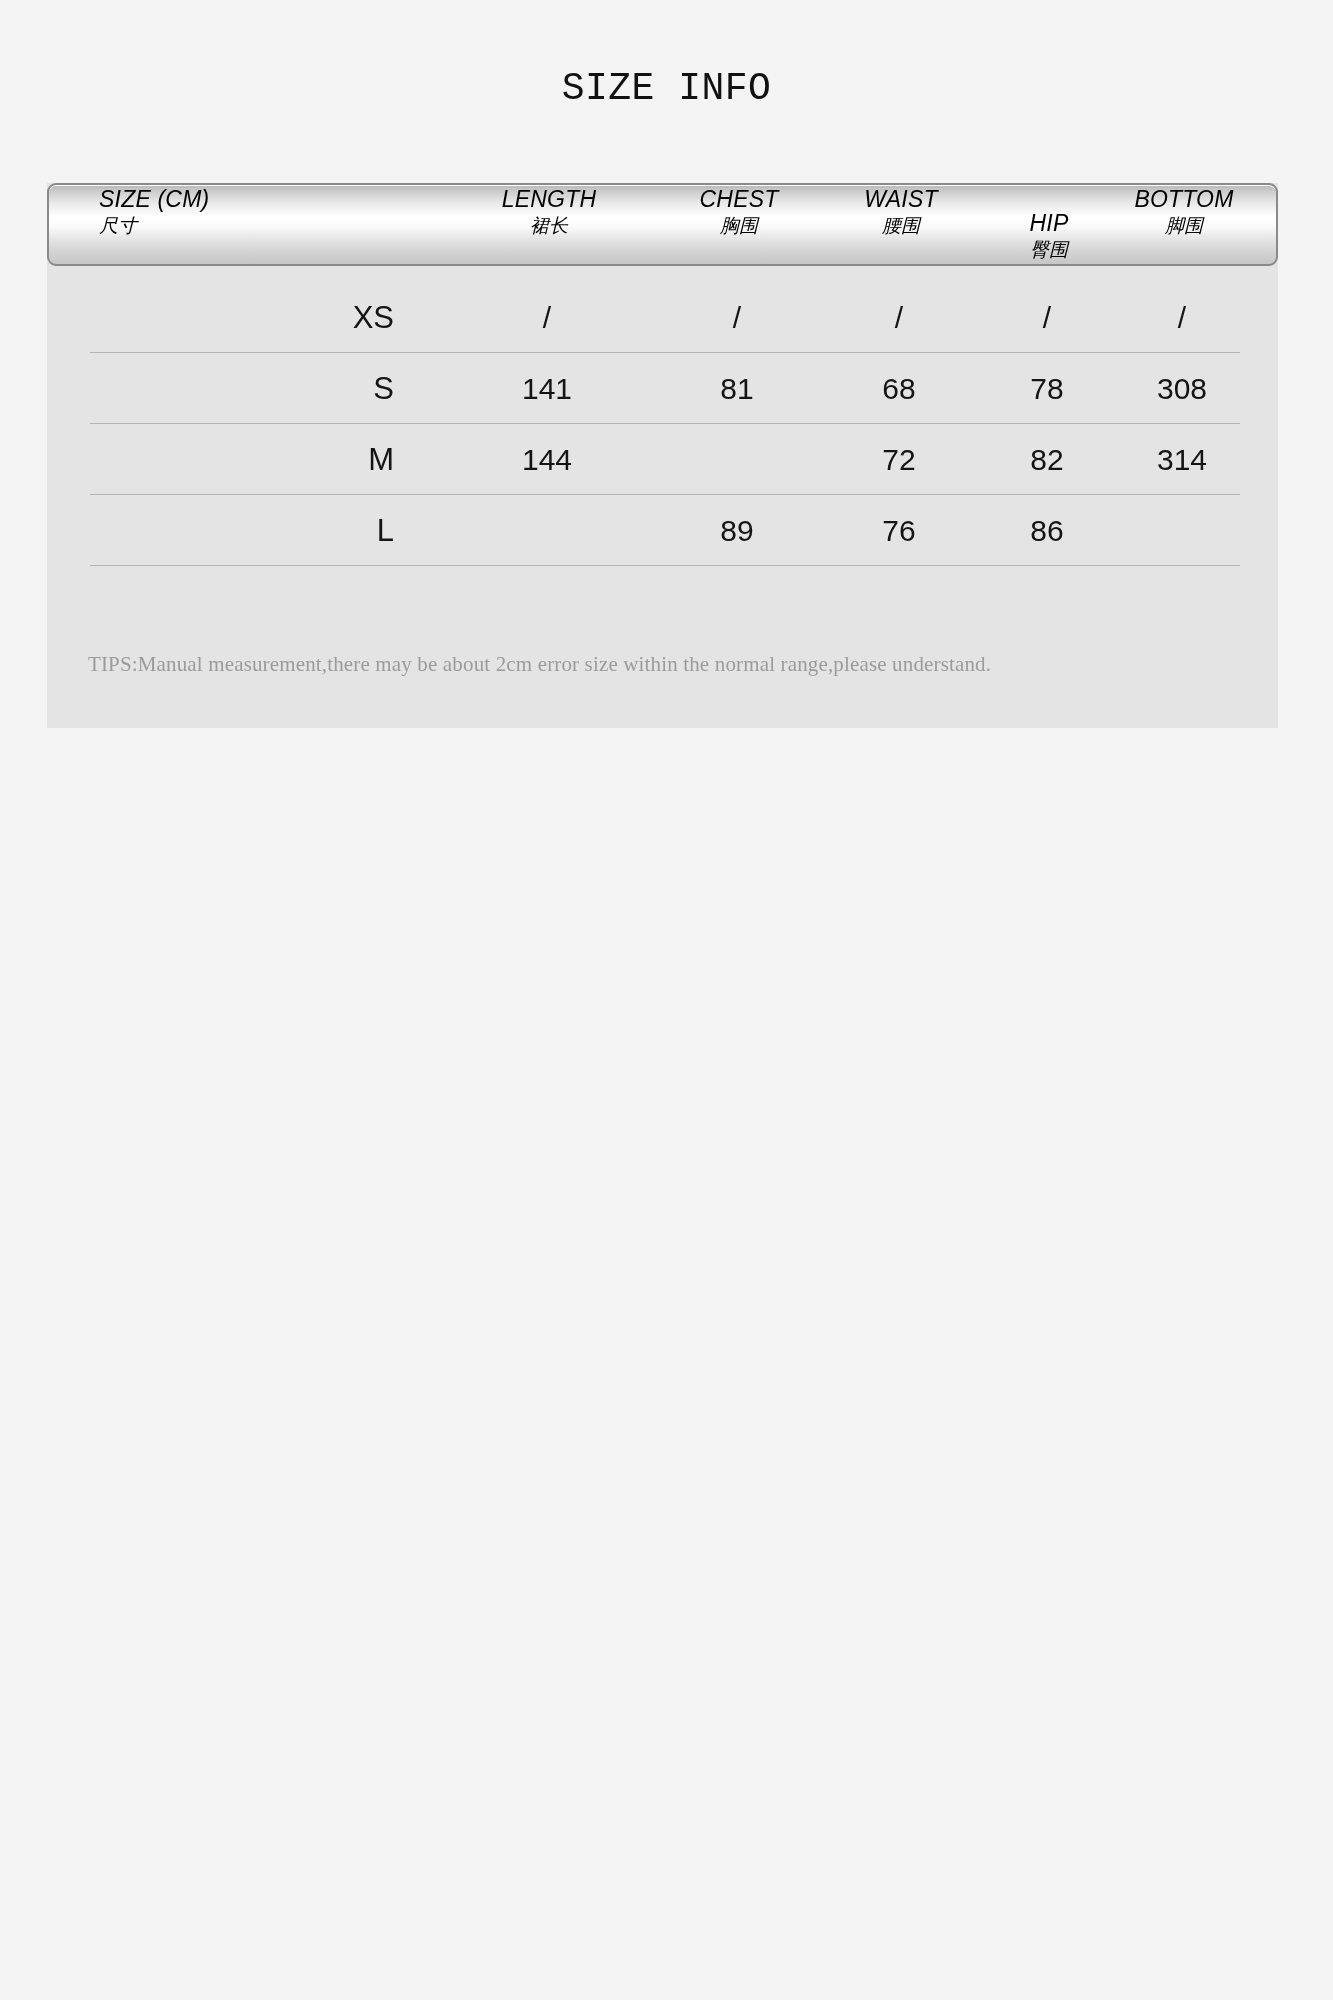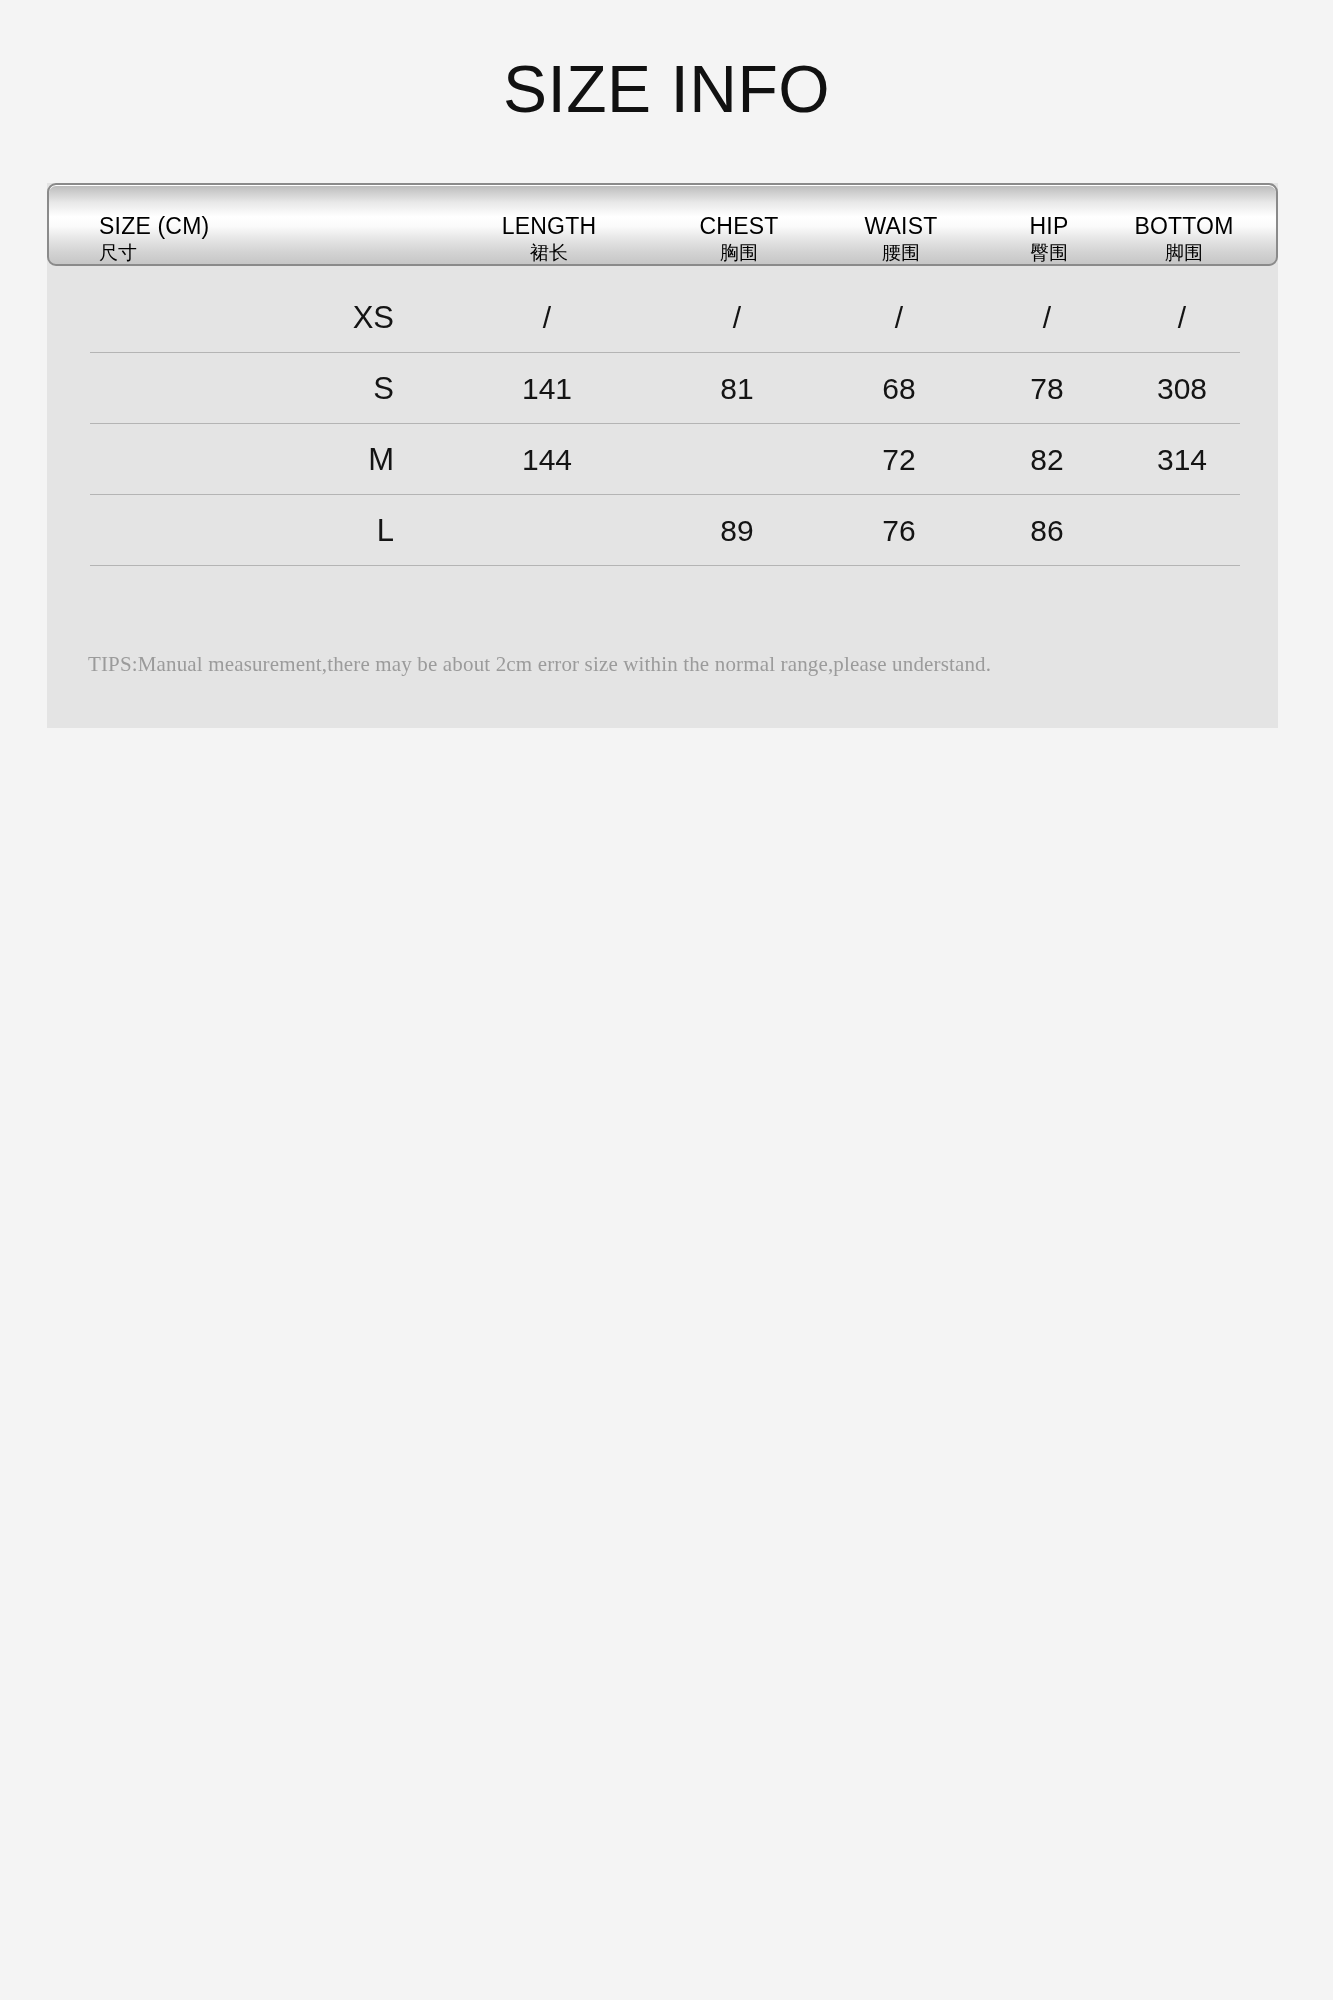--- a/index.html
+++ b/index.html
@@ -21,26 +21,26 @@
     height: 2000px;
   }
 
   
   .title {
     position: absolute;
     left: 0;
     top: 58px;
     width: 1333px;
     text-align: center;
-    font-size: 66px;
+    font-size: 38px;
     line-height: 62px;
     font-weight: 400;
     letter-spacing: 0.5px;
     color: #111111;
-    font-family: Liberation Sans, sans-serif;
+    font-family: Liberation Mono, monospace;
   }
 
   
   .size-panel {
     position: absolute;
     left: 47px;
     top: 183px;
     width: 1231px;
     height: 545px;
     background: #e4e4e4;
@@ -72,23 +72,24 @@
     position: relative;
     width: 100%;
     height: 100%;
   }
   .hcell {
     position: absolute;
     top: 0;
     height: 100%;
     display: flex;
     flex-direction: column;
-    justify-content: flex-end;
+    justify-content: flex-start;
     align-items: center;
     color: #000000;
+    font-style: italic;
   }
   .hcell .en {
     font-size: 23px;
     line-height: 28px;
     font-weight: 400;
     letter-spacing: 0.2px;
     white-space: nowrap;
   }
   .hcell .zh {
     font-size: 19px;
@@ -179,21 +180,21 @@
       <div class="hcell" style="left:600px;width:180px;">
         <span class="en">CHEST</span>
         <span class="zh">胸围</span>
       </div>
 
       <div class="hcell" style="left:762px;width:180px;">
         <span class="en">WAIST</span>
         <span class="zh">腰围</span>
       </div>
 
-      <div class="hcell" style="left:920px;width:160px;">
+      <div class="hcell" style="left:920px;width:160px;margin-top:24px;">
         <span class="en">HIP</span>
         <span class="zh">臀围</span>
       </div>
 
       <div class="hcell" style="left:1035px;width:200px;">
         <span class="en">BOTTOM</span>
         <span class="zh">脚围</span>
       </div>
 
     </div>

